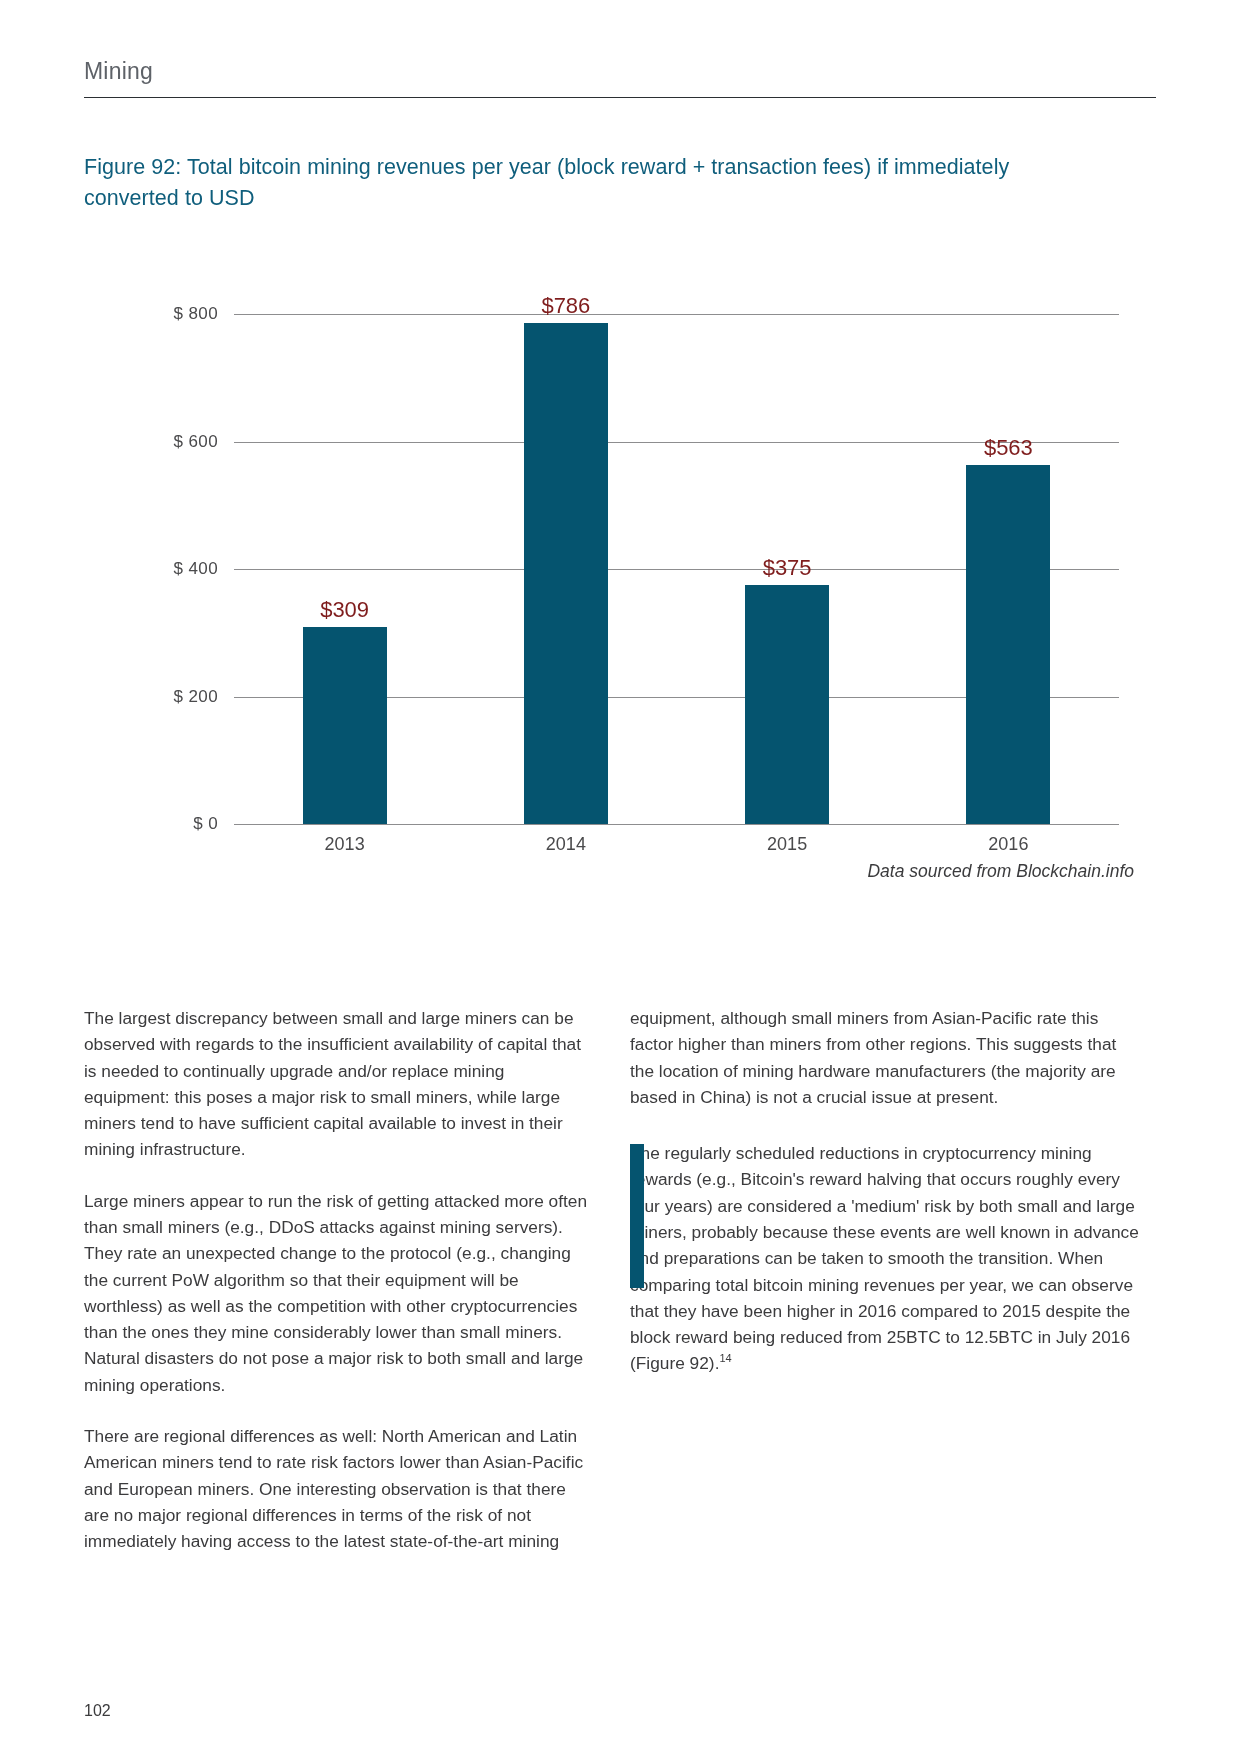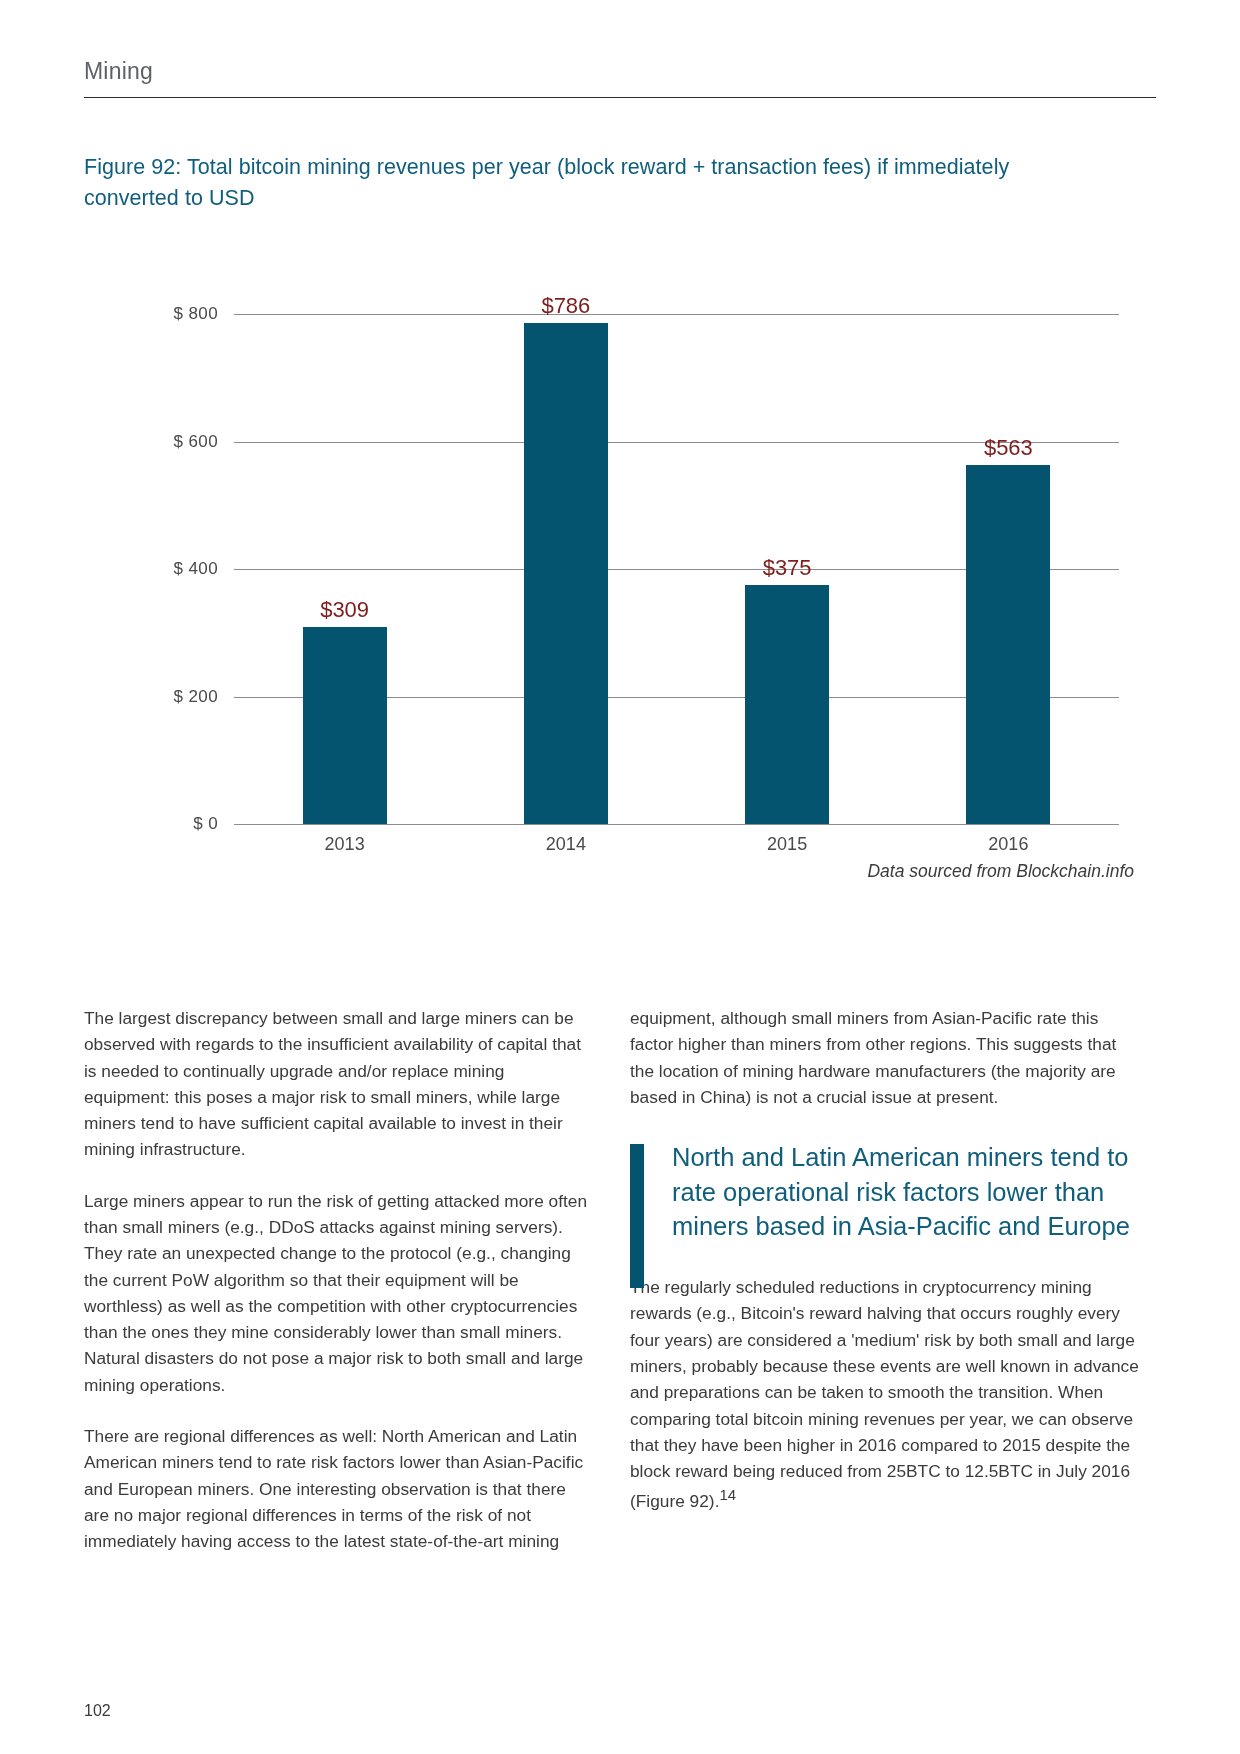--- a/index.html
+++ b/index.html
@@ -171,21 +171,21 @@
   }
   .pullquote-bar {
     position: absolute;
     left: 0;
     top: 4px;
     width: 14px;
     height: 144px;
     background: #05546f;
   }
   .footnote-marker {
-    font-size: 15px;
+    font-size: 11px;
     vertical-align: super;
   }
 
   
   .page-number {
     position: absolute;
     left: 84px;
     top: 1659px;
     font-size: 16px;
     color: #3b3b3d;
@@ -243,21 +243,20 @@
   <div class="columns">
     <div class="col col-left">
       <p>The largest discrepancy between small and large miners can be observed with regards to the insufficient availability of capital that is needed to continually upgrade and/or replace mining equipment: this poses a major risk to small miners, while large miners tend to have sufficient capital available to invest in their mining infrastructure.</p>
       <p>Large miners appear to run the risk of getting attacked more often than small miners (e.g., DDoS attacks against mining servers). They rate an unexpected change to the protocol (e.g., changing the current PoW algorithm so that their equipment will be worthless) as well as the competition with other cryptocurrencies than the ones they mine considerably lower than small miners. Natural disasters do not pose a major risk to both small and large mining operations.</p>
       <p>There are regional differences as well: North American and Latin American miners tend to rate risk factors lower than Asian-Pacific and European miners. One interesting observation is that there are no major regional differences in terms of the risk of not immediately having access to the latest state-of-the-art mining</p>
     </div>
     <div class="col col-right">
       <p>equipment, although small miners from Asian-Pacific rate this factor higher than miners from other regions. This suggests that the location of mining hardware manufacturers (the majority are based in China) is not a crucial issue at present.</p>
       <div class="pullquote">
         <div class="pullquote-bar"></div>
-        <span>North and Latin American miners tend to rate operational risk factors lower than miners based in Asia-Pacific and Europe</span>
       </div>
       <p><span>The regularly scheduled reductions in cryptocurrency mining rewards (e.g., Bitcoin's reward halving that occurs roughly every four years) are considered a 'medium' risk by both small and large miners, probably because these events are well known in advance and preparations can be taken to smooth the transition. When comparing total bitcoin mining revenues per year, we can observe that they have been higher in 2016 compared to 2015 despite the block reward being reduced from 25BTC to 12.5BTC in July 2016 (Figure 92).</span><span class="footnote-marker">14</span></p>
     </div>
   </div>
 
   <div class="page-number">102</div>
 
 </div>
 
 </body></html>

